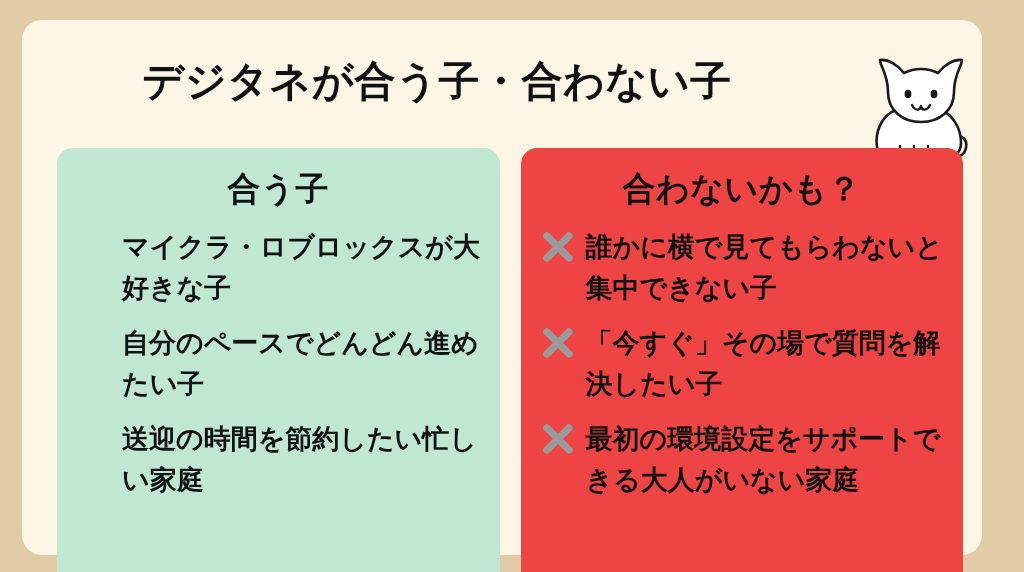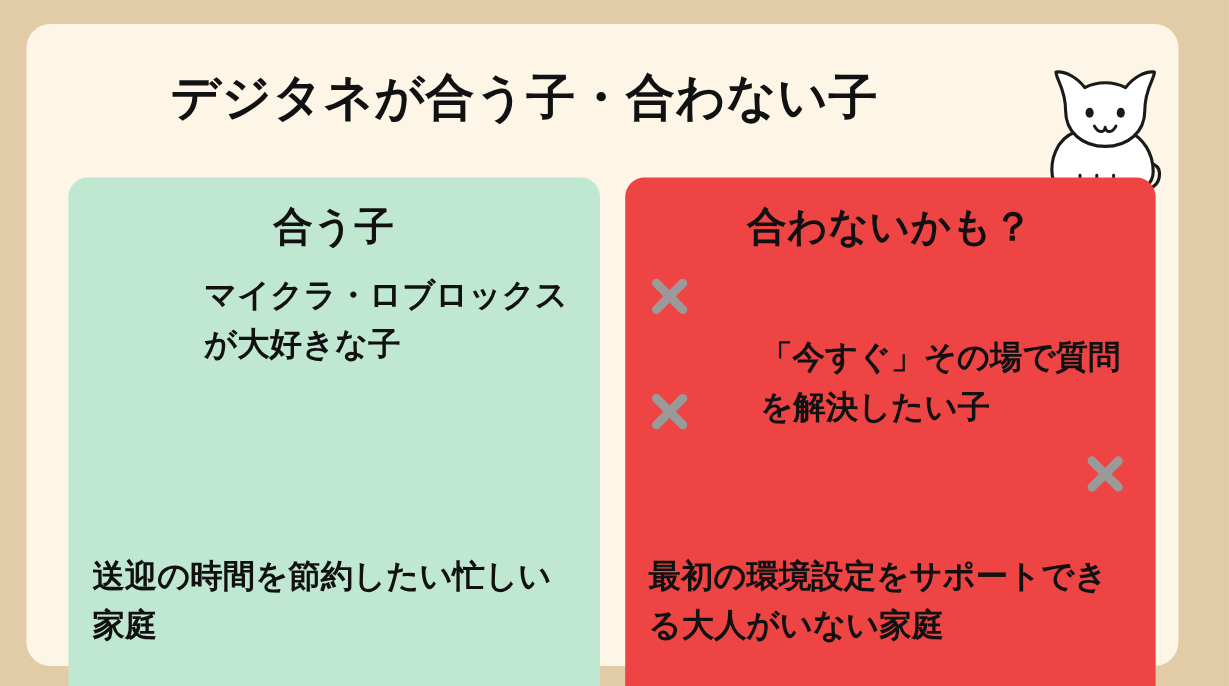--- a/index.html
+++ b/index.html
@@ -99,25 +99,24 @@
     letter-spacing: 0.5px;
   }
 
   .list {
     list-style: none;
     margin: 0;
     padding: 0 14px 0 20px;
   }
   .item {
     display: flex;
-    align-items: flex-end;
+    align-items: flex-start;
     margin-bottom: 14px;
-    gap: 48px;
-  }
-  .item:last-child { margin-bottom: 0; flex-direction: column; }
+  }
+  .item:last-child { margin-bottom: 0; }
 
   .marker {
     flex: 0 0 auto;
     width: 34px;
     height: 34px;
     margin-top: 4px;
     margin-right: 11px;
     position: relative;
   }
   .dot {
@@ -181,20 +180,21 @@
           <li class="item">
             <span class="marker">
               <span class="dot"></span>
             </span>
             <span class="item-text">マイクラ・ロブロックスが大好きな子</span>
           </li>
           <li class="item">
             <span class="marker">
               <span class="dot"></span>
             </span>
+            <span class="item-text">自分のペースでどんどん進めたい子</span>
           </li>
           <li class="item">
             <span class="marker">
               <span class="dot"></span>
             </span>
             <span class="item-text">送迎の時間を節約したい忙しい家庭</span>
           </li>
         </ul>
       </section>
 
@@ -203,20 +203,21 @@
         <ul class="list">
           <li class="item">
             <span class="marker cross">
               <svg viewBox="0 0 34 34" xmlns="http://www.w3.org/2000/svg">
                 <g stroke="#9a9a9a" stroke-width="7.4" stroke-linecap="round">
                   <line x1="6" y1="6" x2="28" y2="28"></line>
                   <line x1="28" y1="6" x2="6" y2="28"></line>
                 </g>
               </svg>
             </span>
+            <span class="item-text">誰かに横で見てもらわないと集中できない子</span>
           </li>
           <li class="item">
             <span class="marker cross">
               <svg viewBox="0 0 34 34" xmlns="http://www.w3.org/2000/svg">
                 <g stroke="#9a9a9a" stroke-width="7.4" stroke-linecap="round">
                   <line x1="6" y1="6" x2="28" y2="28"></line>
                   <line x1="28" y1="6" x2="6" y2="28"></line>
                 </g>
               </svg>
             </span>

